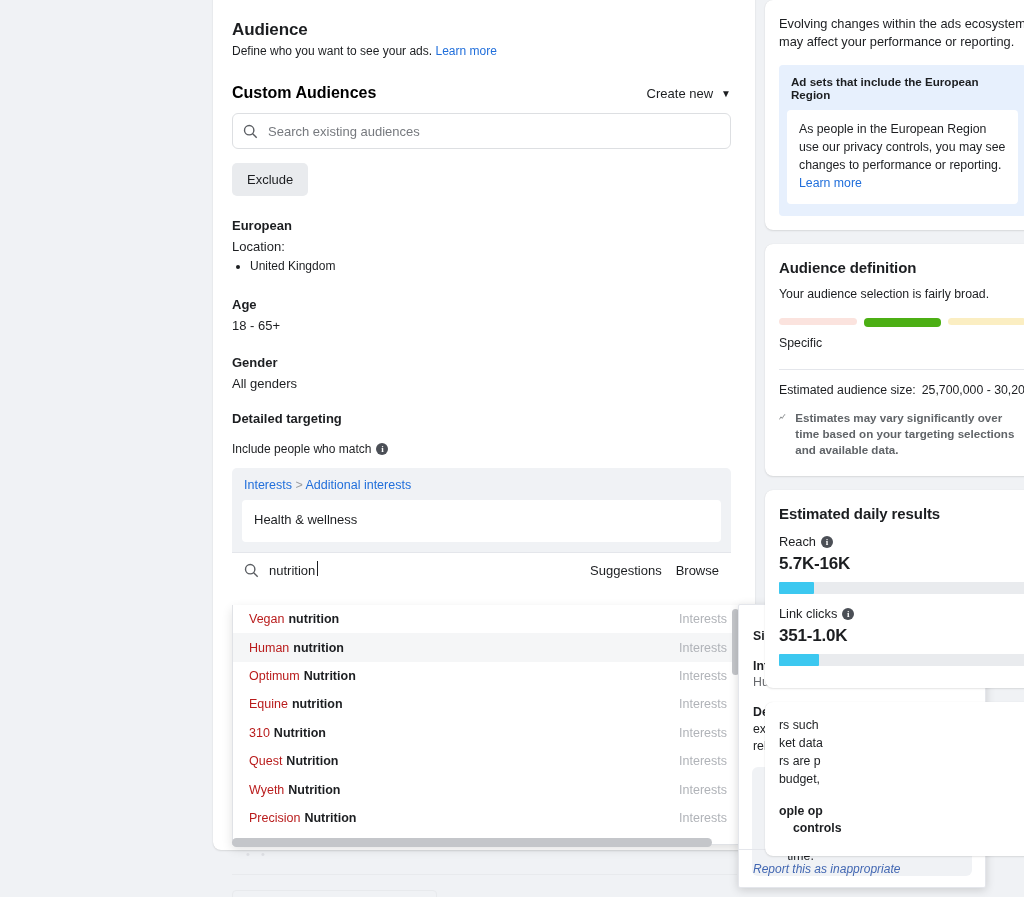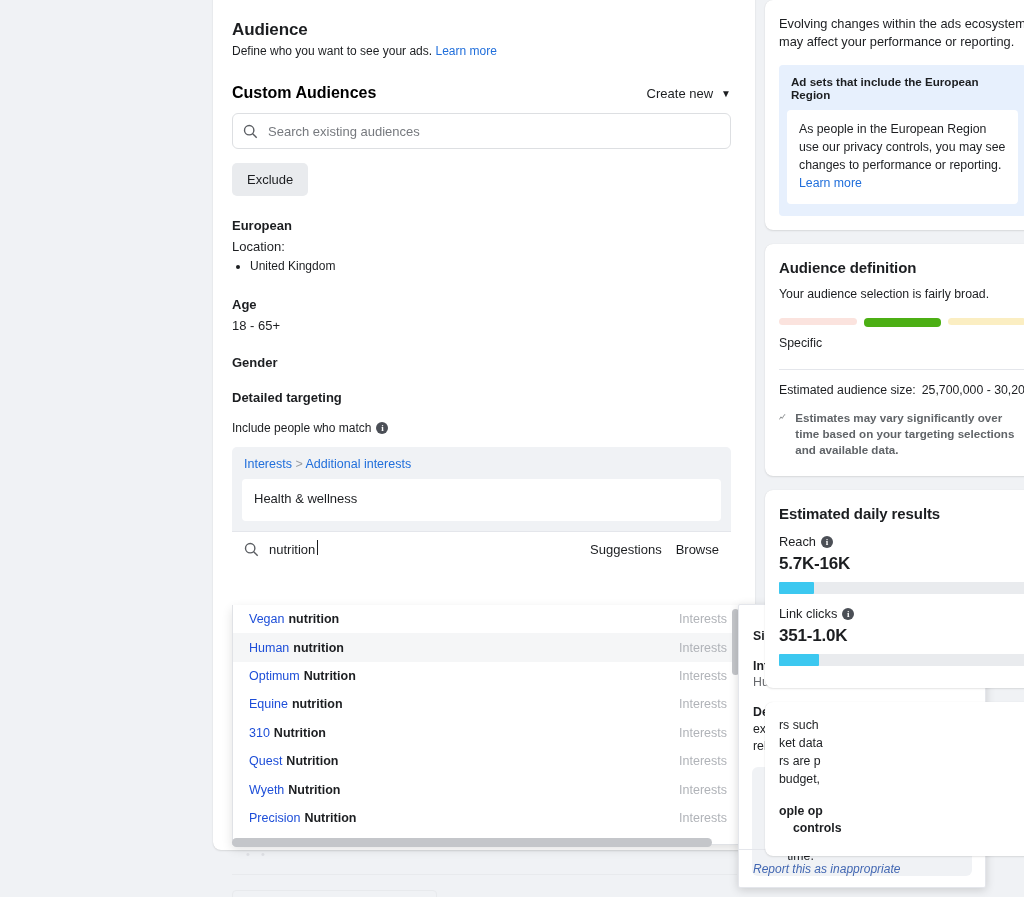--- a/index.html
+++ b/index.html
@@ -106,21 +106,21 @@
     position:absolute; left: 232px; top: 605px; width: 510px; height: 240px;
     background:#fff; border:1px solid #e0e2e6; border-top:none;
     box-shadow: 0 4px 10px rgba(0,0,0,.12);
     overflow:hidden;
   }
   .sugg-item {
     height: 28.4px; display:flex; align-items:center; padding: 0 14px 0 16px;
     font-size: 12.5px; cursor:pointer;
   }
   .sugg-item.hl { background:#f5f6f7;text-align:center; }
-  .sugg-item .pre { color:#1d4ed8; }
+  .sugg-item .pre { color:#b91c1c; }
   .sugg-item .mat { color:#1c1e21; font-weight:bold; margin-left:4px; }
   .sugg-item .cat { margin-left:auto; color:#b0b3b8; font-size:12.5px; }
   .v-track {
     position:absolute; right: 2px; top: 2px; width: 7px; height: 232px; background:#fff;
   }
   .v-thumb {
     position:absolute; right: 2px; top: 4px; width: 7px; height: 66px;
     background:#c4c6ca; border-radius: 4px;
   }
   .h-scroll {
@@ -240,20 +240,21 @@
         </ul>
       </div>
 
       <div class="blk">
         <div class="blk-h">Age</div>
         <div class="blk-t">18 - 65+</div>
       </div>
 
       <div class="blk">
         <div class="blk-h">Gender</div>
+        <div class="blk-t">All genders</div>
       </div>
 
       <div class="blk" style="margin-top:20px;">
         <div class="blk-h">Detailed targeting</div>
         <div class="inc-match">
           <span>Include people who match</span>
           <span class="i-dot">i</span>
         </div>
 
         <div class="dt-box">

